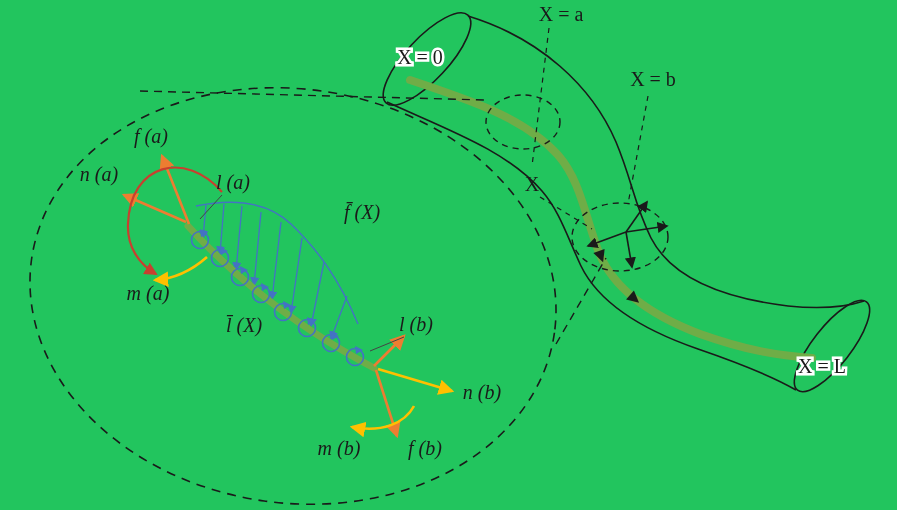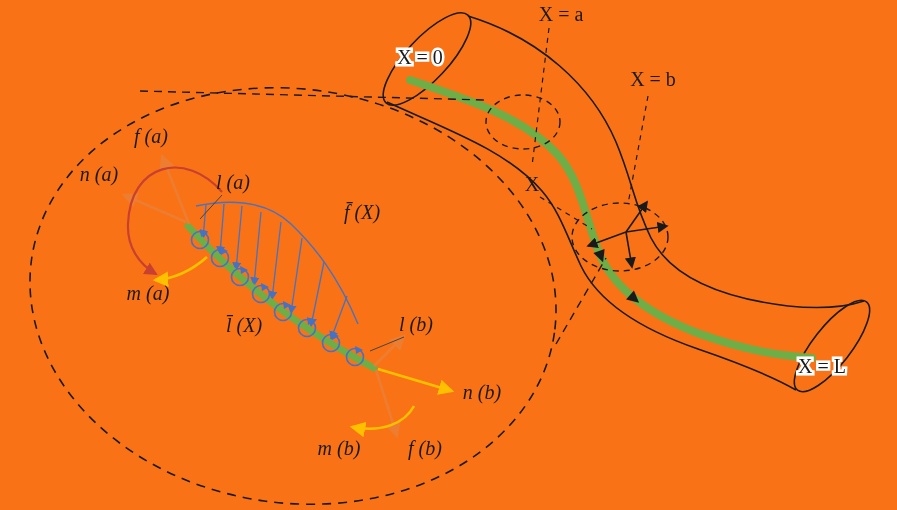--- a/index.html
+++ b/index.html
@@ -1,20 +1,20 @@
 <!DOCTYPE html>
 <html><head>
 <meta charset="utf-8">
 <style>
   html, body { margin: 0; padding: 0; background: #ffffff; }
   .canvas {
     position: relative;
     width: 897px;
     height: 510px;
-    background: #f97316;
+    background: #22c55e;
     font-family: "Liberation Serif", "DejaVu Serif", serif;
   }
   svg { display: block; }
   text {
     font-family: "Liberation Serif", "DejaVu Serif", serif;
     font-size: 20px;
     fill: #1a1a1a;
   }
   text.math { font-style: italic; }
   text.halo { paint-order: stroke; stroke: #ffffff; stroke-width: 5px; }

